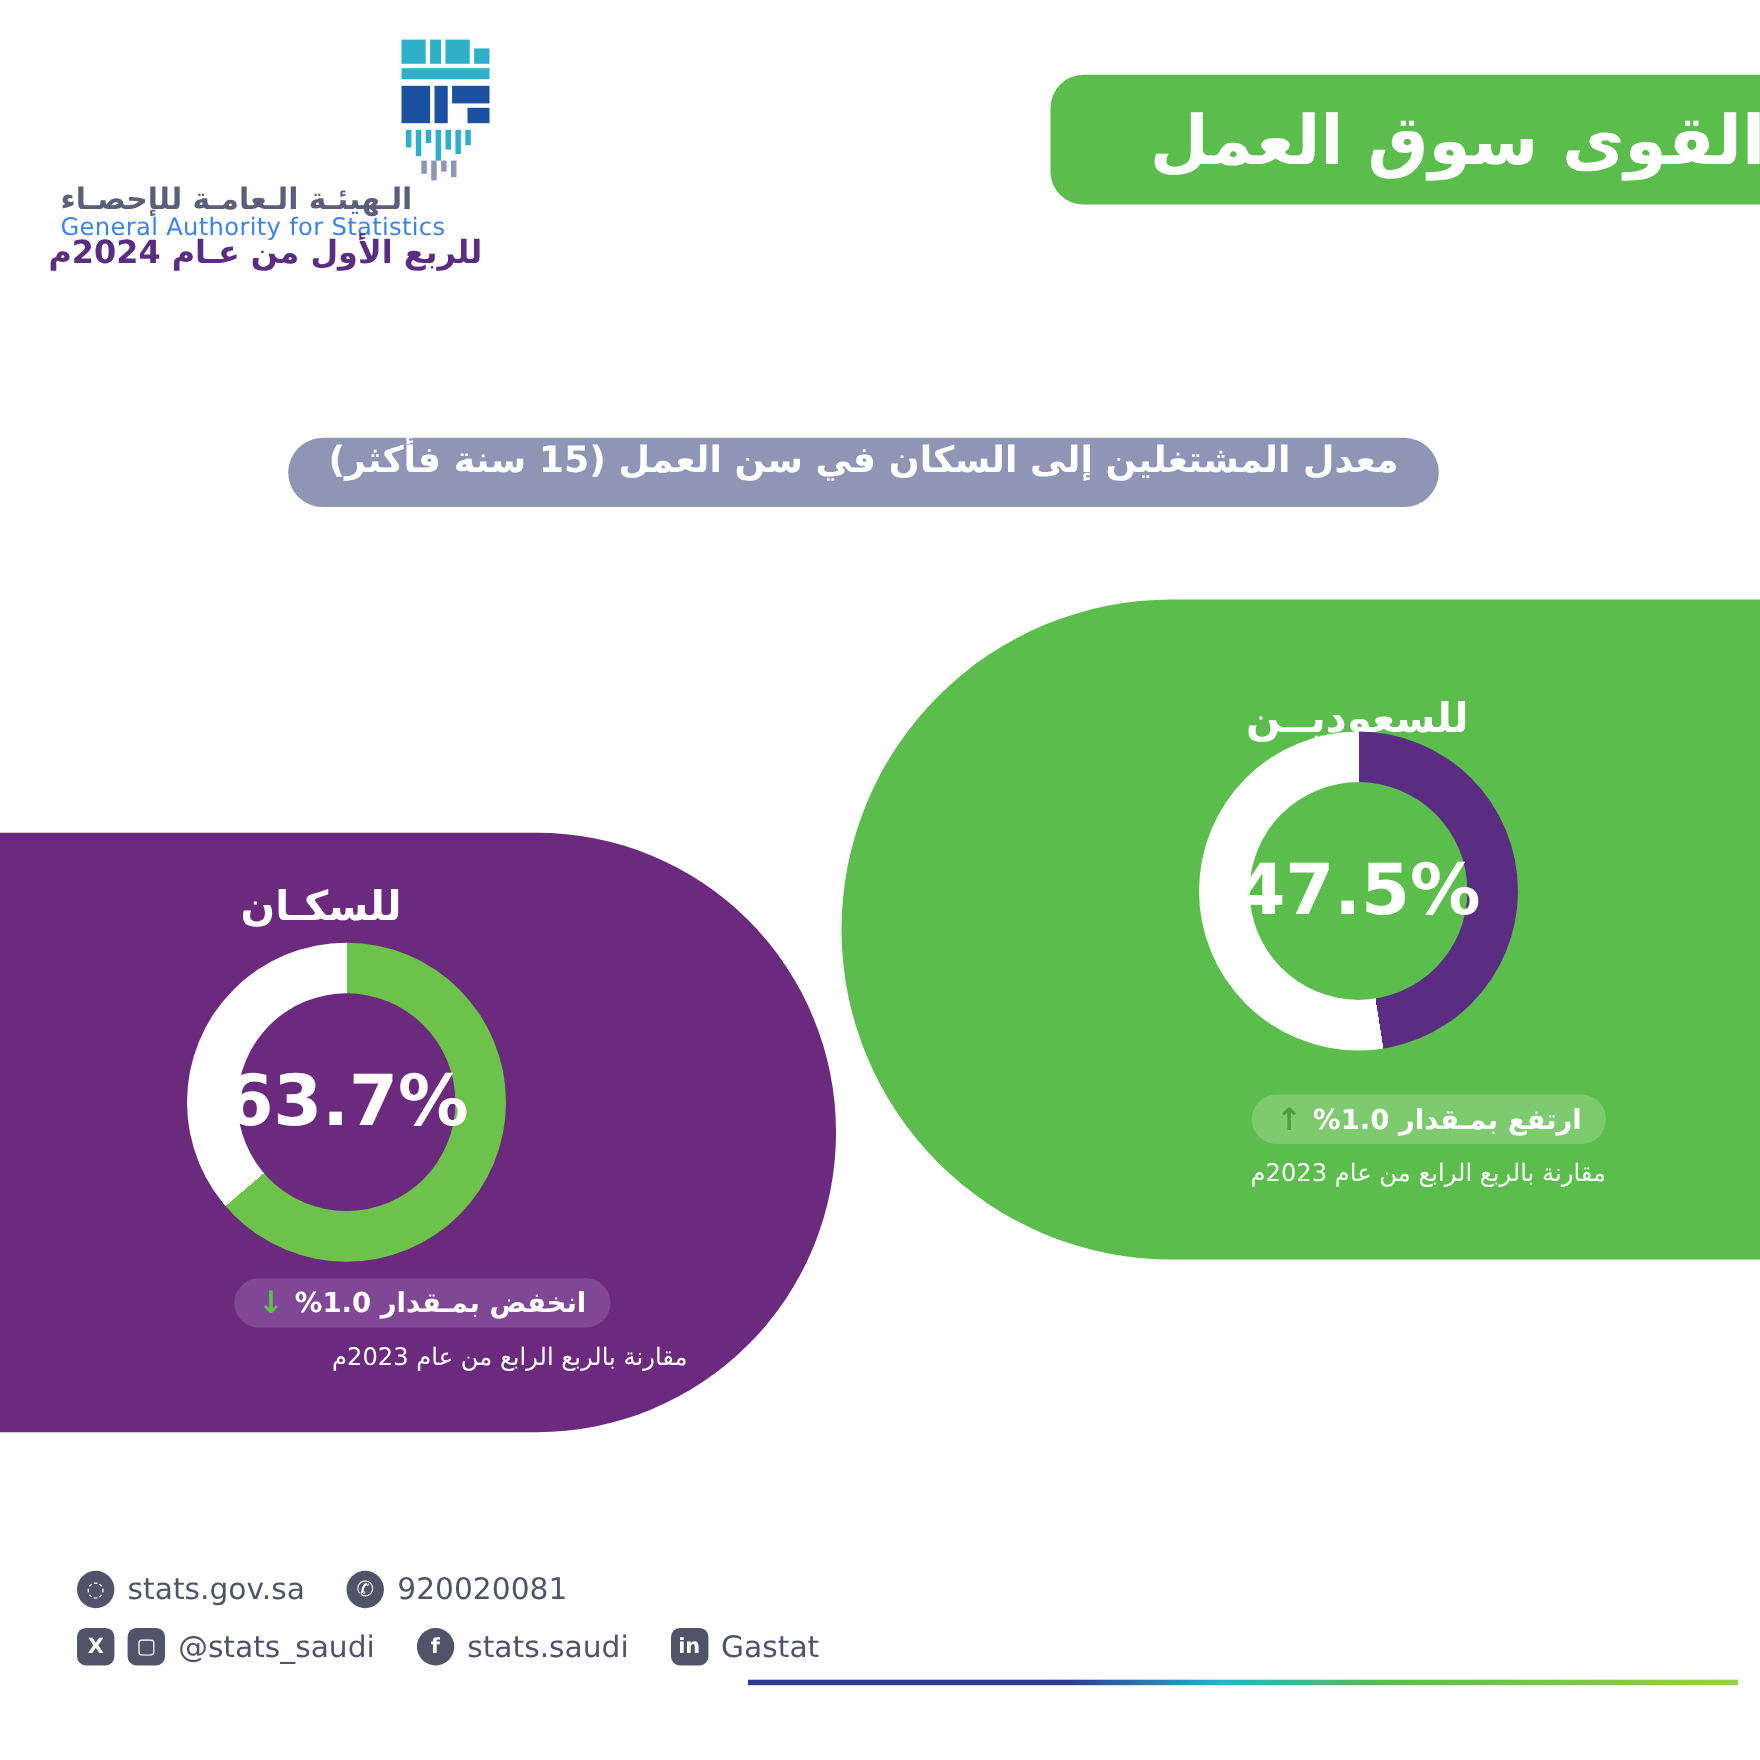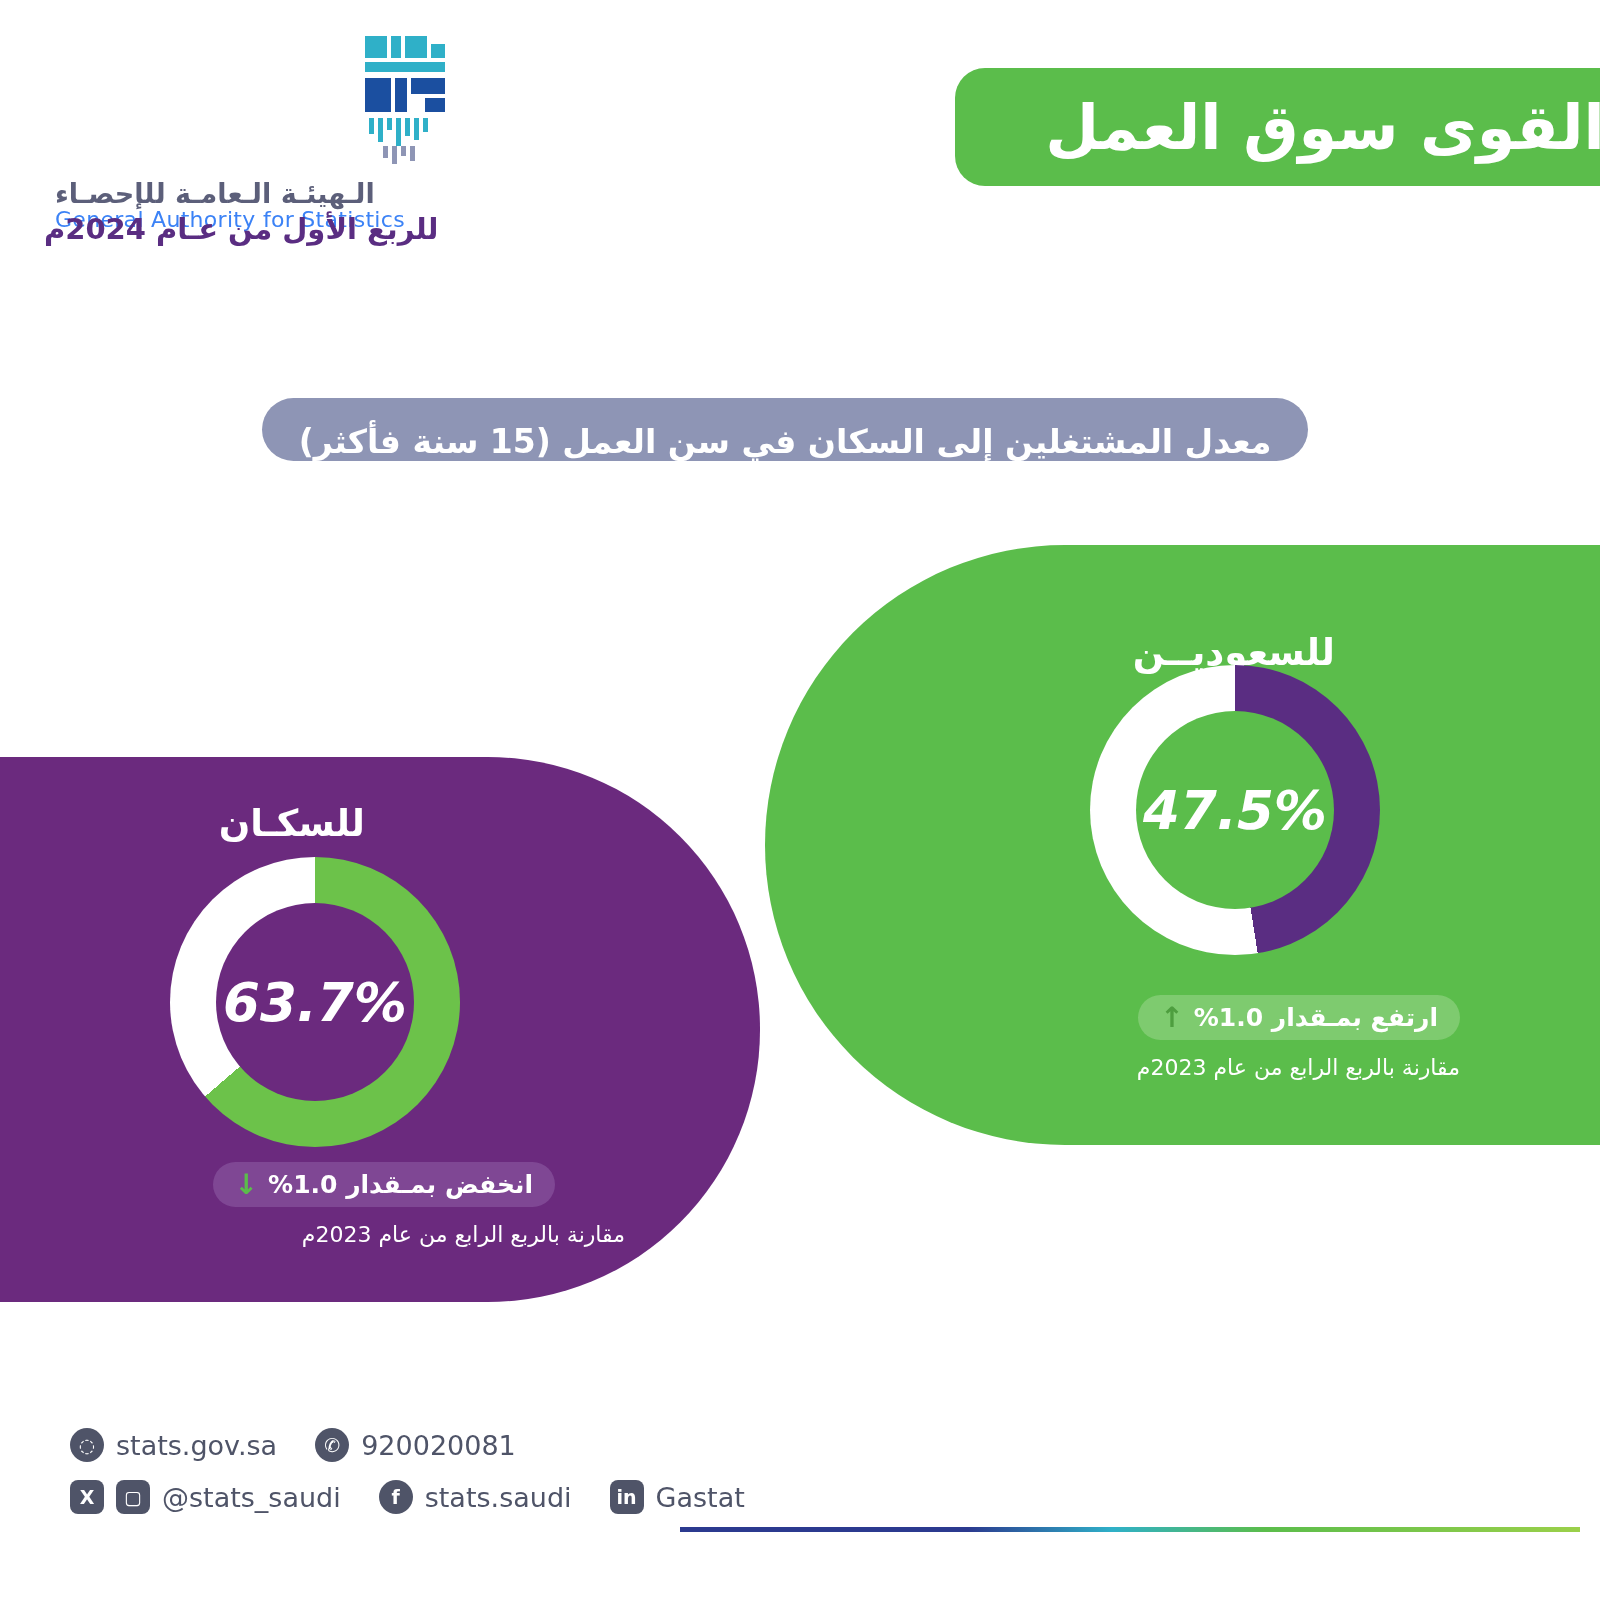--- a/index.html
+++ b/index.html
@@ -25,21 +25,21 @@
     text-align: left;
   }
   .logo-mark {
     width: 150px;
     height: 150px;
     position: relative;
   }
   .logo-mark svg { display: block; }
 
   .logo-text {
-    margin-top: 12px;
+    margin-top: 0;
     line-height: 1.05;
   }
   .logo-ar {
     font-size: 27px;
     font-weight: bold;
     color: #5c5f7a;
     letter-spacing: 2px;
     direction: rtl;
   }
   .logo-en {
@@ -93,21 +93,21 @@
   
   .section-banner {
     position: absolute;
     top: 398px;
     left: 262px;
     width: 1046px;
     height: 63px;
     background: #8e95b5;
     border-radius: 32px;
     display: flex;
-    align-items: flex-end;
+    align-items: flex-start;
     justify-content: center;
   }
   .section-banner span {
     color: #ffffff;
     font-size: 33px;
     font-weight: bold;
   }
 
   
   .card {
@@ -148,24 +148,23 @@
   }
   .donut .hole {
     position: absolute;
     border-radius: 50%;
     display: flex;
     align-items: center;
     justify-content: center;
   }
   .donut .hole span {
     color: #ffffff;
-    font-size: 53px;
+    font-size: 64px;
     font-weight: bold;
     direction: ltr;
-    font-style: italic;
   }
 
   .donut-green {
     top: 120px;
     right: 245px;
     width: 290px;
     height: 290px;
   }
   .donut-green .hole {
     top: 46px; left: 46px; right: 46px; bottom: 46px;

